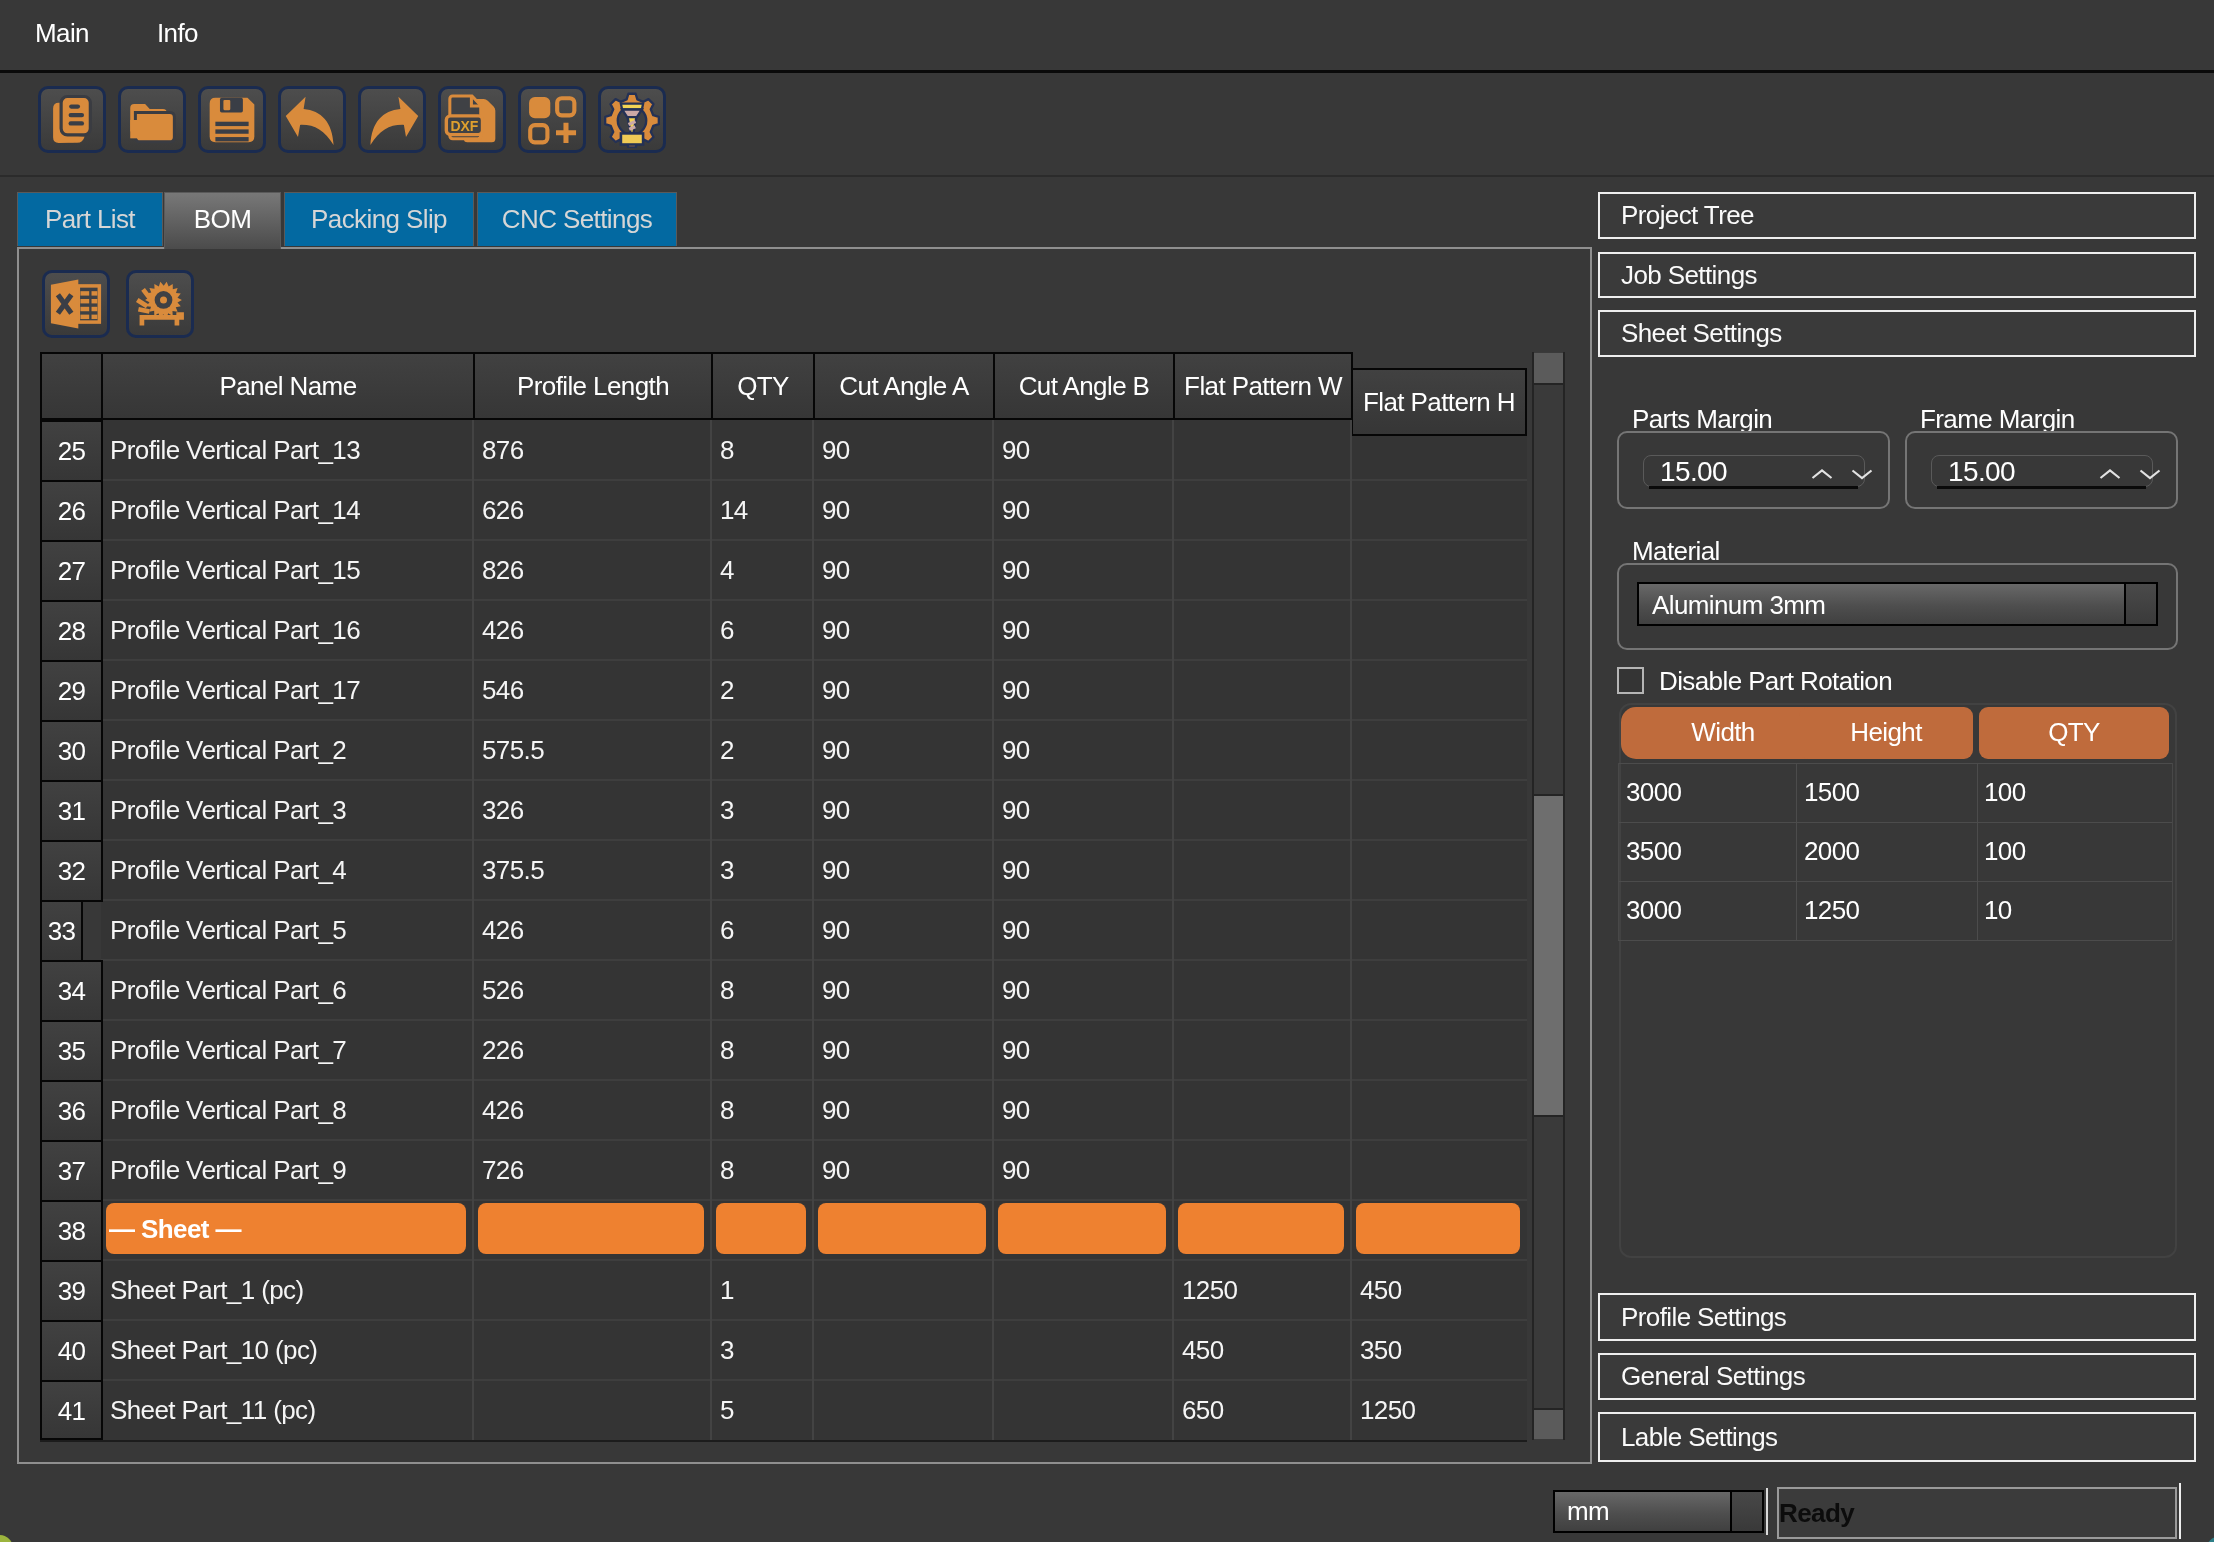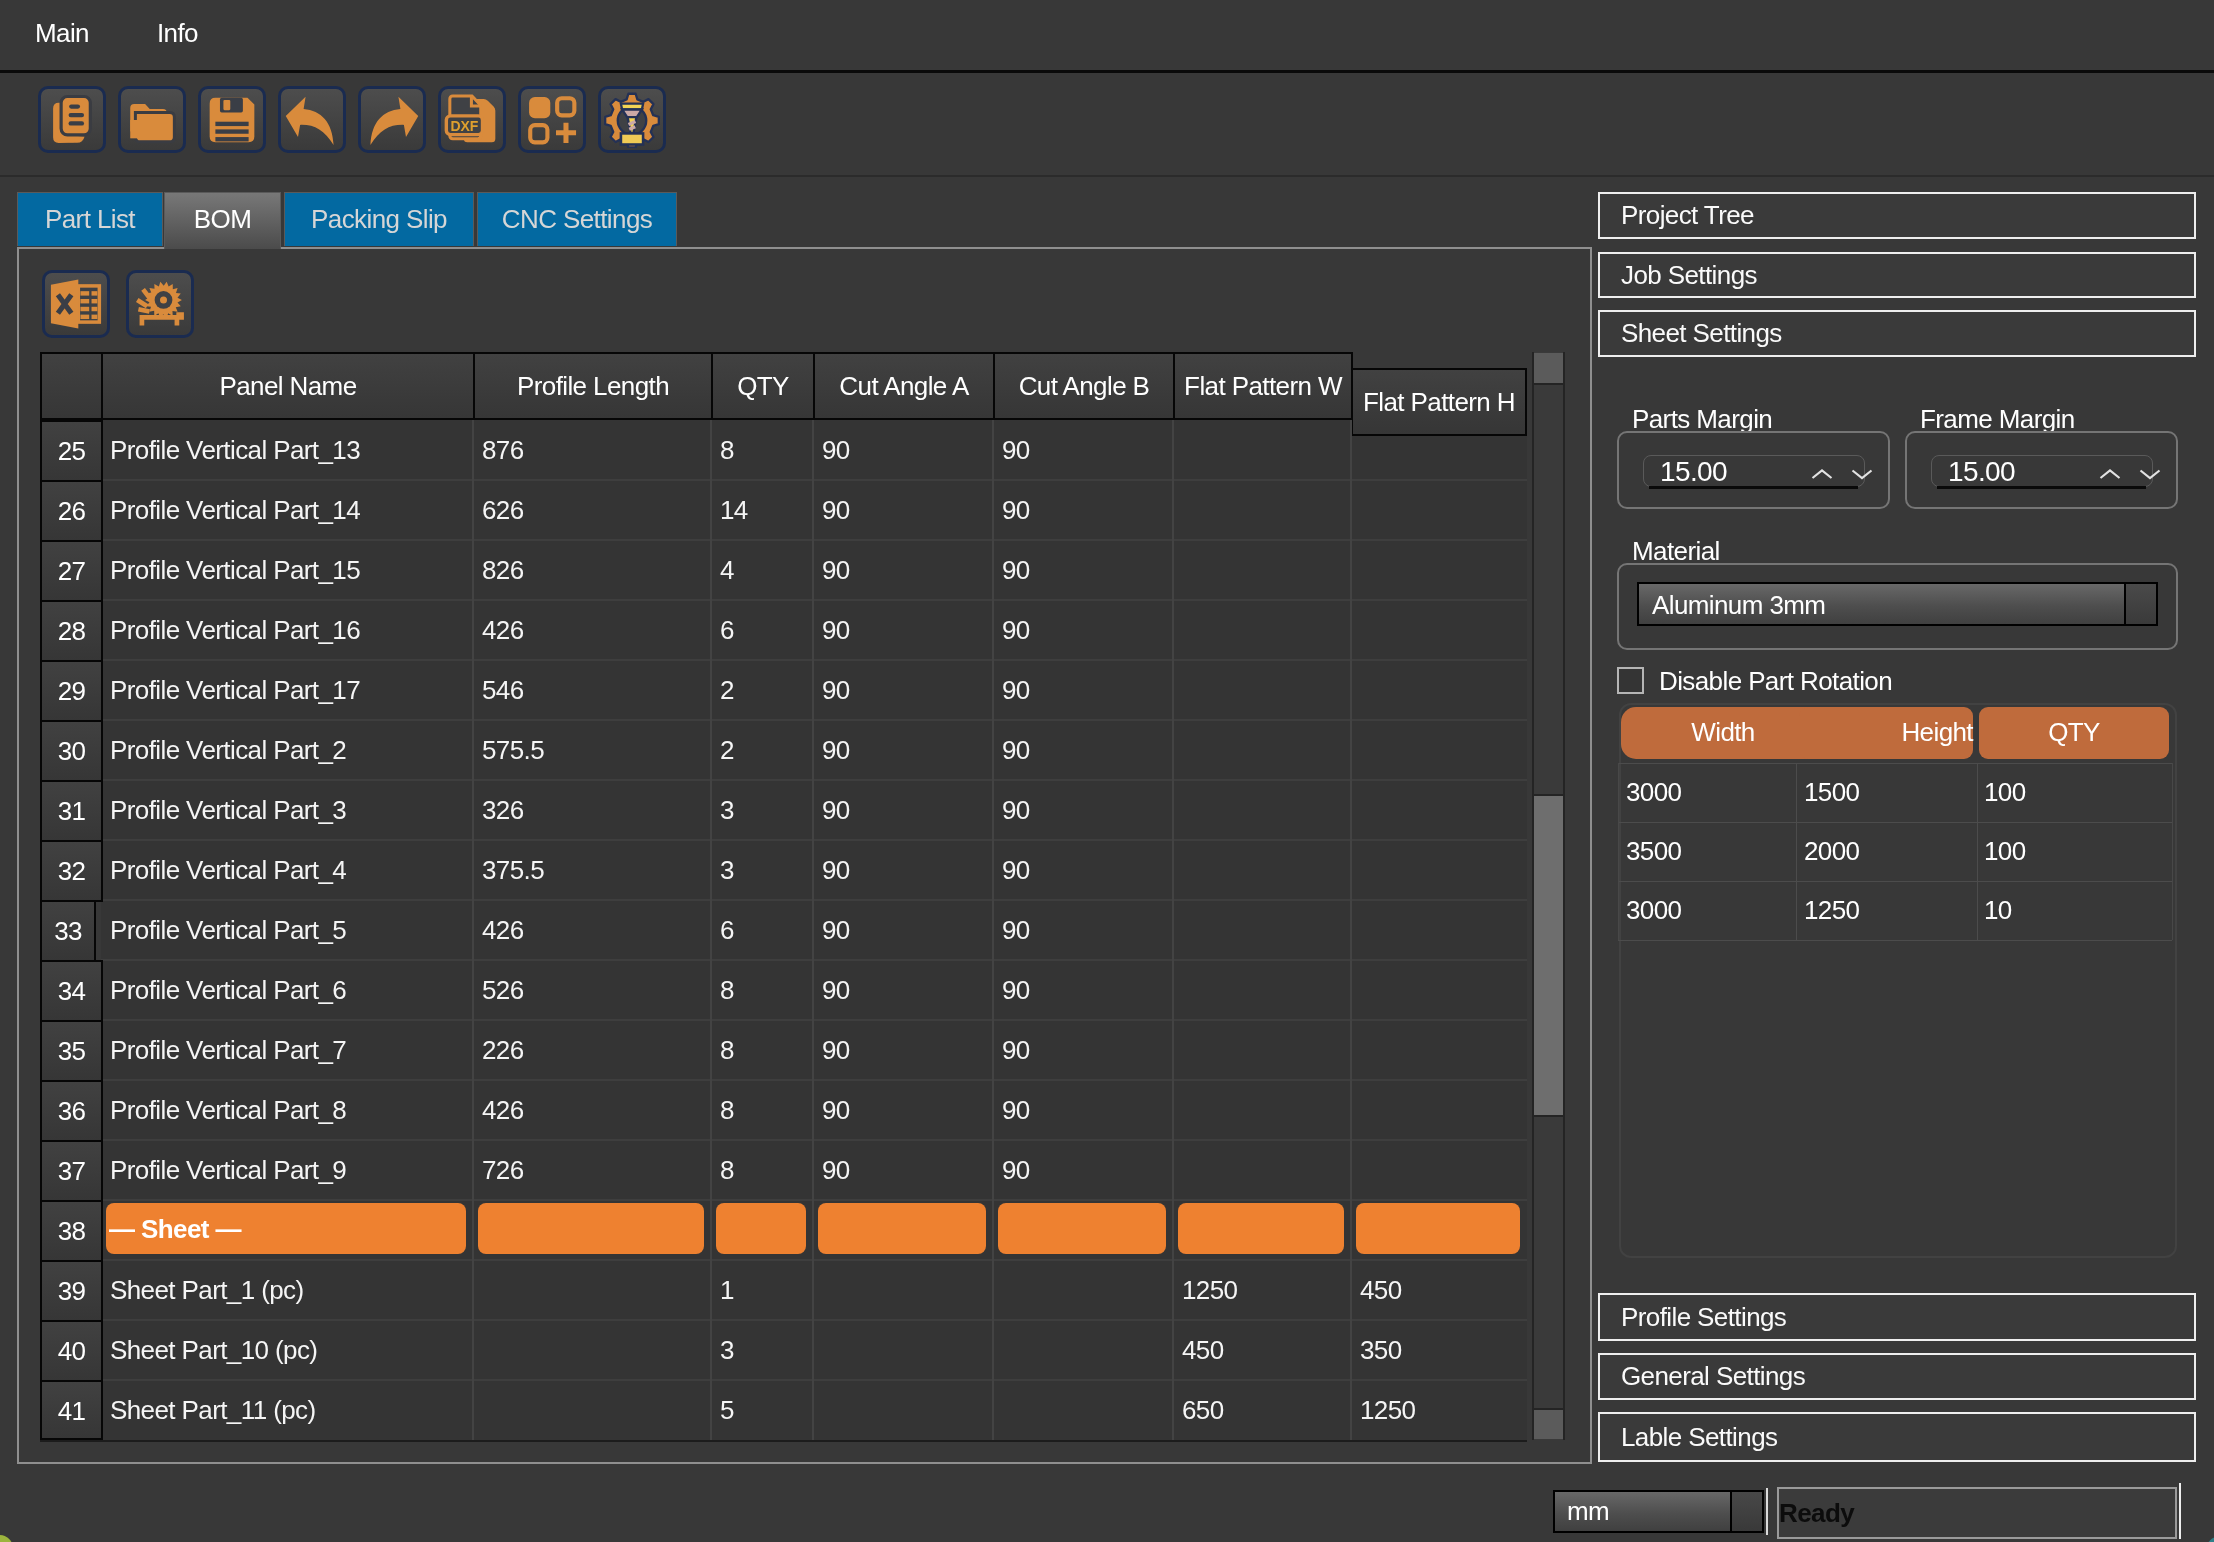--- a/index.html
+++ b/index.html
@@ -186,21 +186,21 @@
 <div class="dtxt" style="left:482px;top:780px;">326</div>
 <div class="dtxt" style="left:720px;top:780px;">3</div>
 <div class="dtxt" style="left:822px;top:780px;">90</div>
 <div class="dtxt" style="left:1002px;top:780px;">90</div>
 <div class="rnum" style="left:40px;top:840px;width:63px;height:62px;line-height:58px;">32</div>
 <div class="dtxt" style="left:110px;top:840px;">Profile Vertical Part_4</div>
 <div class="dtxt" style="left:482px;top:840px;">375.5</div>
 <div class="dtxt" style="left:720px;top:840px;">3</div>
 <div class="dtxt" style="left:822px;top:840px;">90</div>
 <div class="dtxt" style="left:1002px;top:840px;">90</div>
-<div class="rnum" style="left:40px;top:900px;width:56px;height:62px;line-height:58px;">33</div>
+<div class="rnum" style="left:40px;top:900px;width:43px;height:62px;line-height:58px;">33</div>
 <div class="dtxt" style="left:110px;top:900px;">Profile Vertical Part_5</div>
 <div class="dtxt" style="left:482px;top:900px;">426</div>
 <div class="dtxt" style="left:720px;top:900px;">6</div>
 <div class="dtxt" style="left:822px;top:900px;">90</div>
 <div class="dtxt" style="left:1002px;top:900px;">90</div>
 <div class="rnum" style="left:40px;top:960px;width:63px;height:62px;line-height:58px;">34</div>
 <div class="dtxt" style="left:110px;top:960px;">Profile Vertical Part_6</div>
 <div class="dtxt" style="left:482px;top:960px;">526</div>
 <div class="dtxt" style="left:720px;top:960px;">8</div>
 <div class="dtxt" style="left:822px;top:960px;">90</div>
@@ -281,21 +281,21 @@
     </svg></div>
 <div class="lbl" style="left:1632px;top:536px;">Material</div>
 <div class="gbox" style="left:1617px;top:563px;width:561px;height:87px;"></div>
 <div class="a" style="left:1637px;top:582px;width:521px;height:44px;border:2px solid #000;background:linear-gradient(180deg,#686868 0%,#4e4e4e 55%,#404040 100%);"></div>
 <div class="a" style="left:2124px;top:584px;width:32px;height:40px;background:linear-gradient(180deg,#4a4a4a 0%,#3a3a3a 100%);border-left:2px solid #000;"></div>
 <div class="a" style="left:1652px;top:590px;color:#fff;font-size:26px;">Aluminum 3mm</div>
 <div class="a" style="left:1617px;top:667px;width:27px;height:27px;border:2px solid #b5b5b5;background:#343434;"></div>
 <div class="lbl" style="left:1659px;top:666px;">Disable Part Rotation</div>
 <div class="a" style="left:1619px;top:703px;width:558px;height:555px;border:2px solid #424242;border-radius:12px;"></div>
 <div class="a" style="left:1621px;top:707px;width:204px;height:52px;background:#bf6b3c;border-radius:15px;color:#fff;font-size:26px;text-align:center;line-height:50px;">Width</div>
-<div class="a" style="left:1799px;top:707px;width:174px;height:52px;background:#bf6b3c;border-radius:9px;color:#fff;font-size:26px;text-align:right;line-height:50px;">Height</div>
+<div class="a" style="left:1799px;top:707px;width:174px;height:52px;background:#bf6b3c;border-radius:9px;color:#fff;font-size:26px;text-align:center;line-height:50px;">Height</div>
 <div class="a" style="left:1979px;top:707px;width:190px;height:52px;background:#bf6b3c;border-radius:9px;color:#fff;font-size:26px;text-align:center;line-height:50px;">QTY</div>
 <div class="a" style="left:1618px;top:763px;width:554px;height:1px;background:#4c4c4c;"></div>
 <div class="a" style="left:1618px;top:822px;width:554px;height:1px;background:#4c4c4c;"></div>
 <div class="a" style="left:1618px;top:881px;width:554px;height:1px;background:#4c4c4c;"></div>
 <div class="a" style="left:1618px;top:940px;width:554px;height:1px;background:#4c4c4c;"></div>
 <div class="a" style="left:1796px;top:763px;width:1px;height:177px;background:#4c4c4c;"></div>
 <div class="a" style="left:1977px;top:763px;width:1px;height:177px;background:#4c4c4c;"></div>
 <div class="a" style="left:1618px;top:763px;width:1px;height:177px;background:#484848;"></div>
 <div class="a" style="left:2172px;top:763px;width:1px;height:177px;background:#484848;"></div>
 <div class="a" style="left:1626px;top:763px;height:59px;line-height:59px;color:#fff;font-size:26px;">3000</div>

